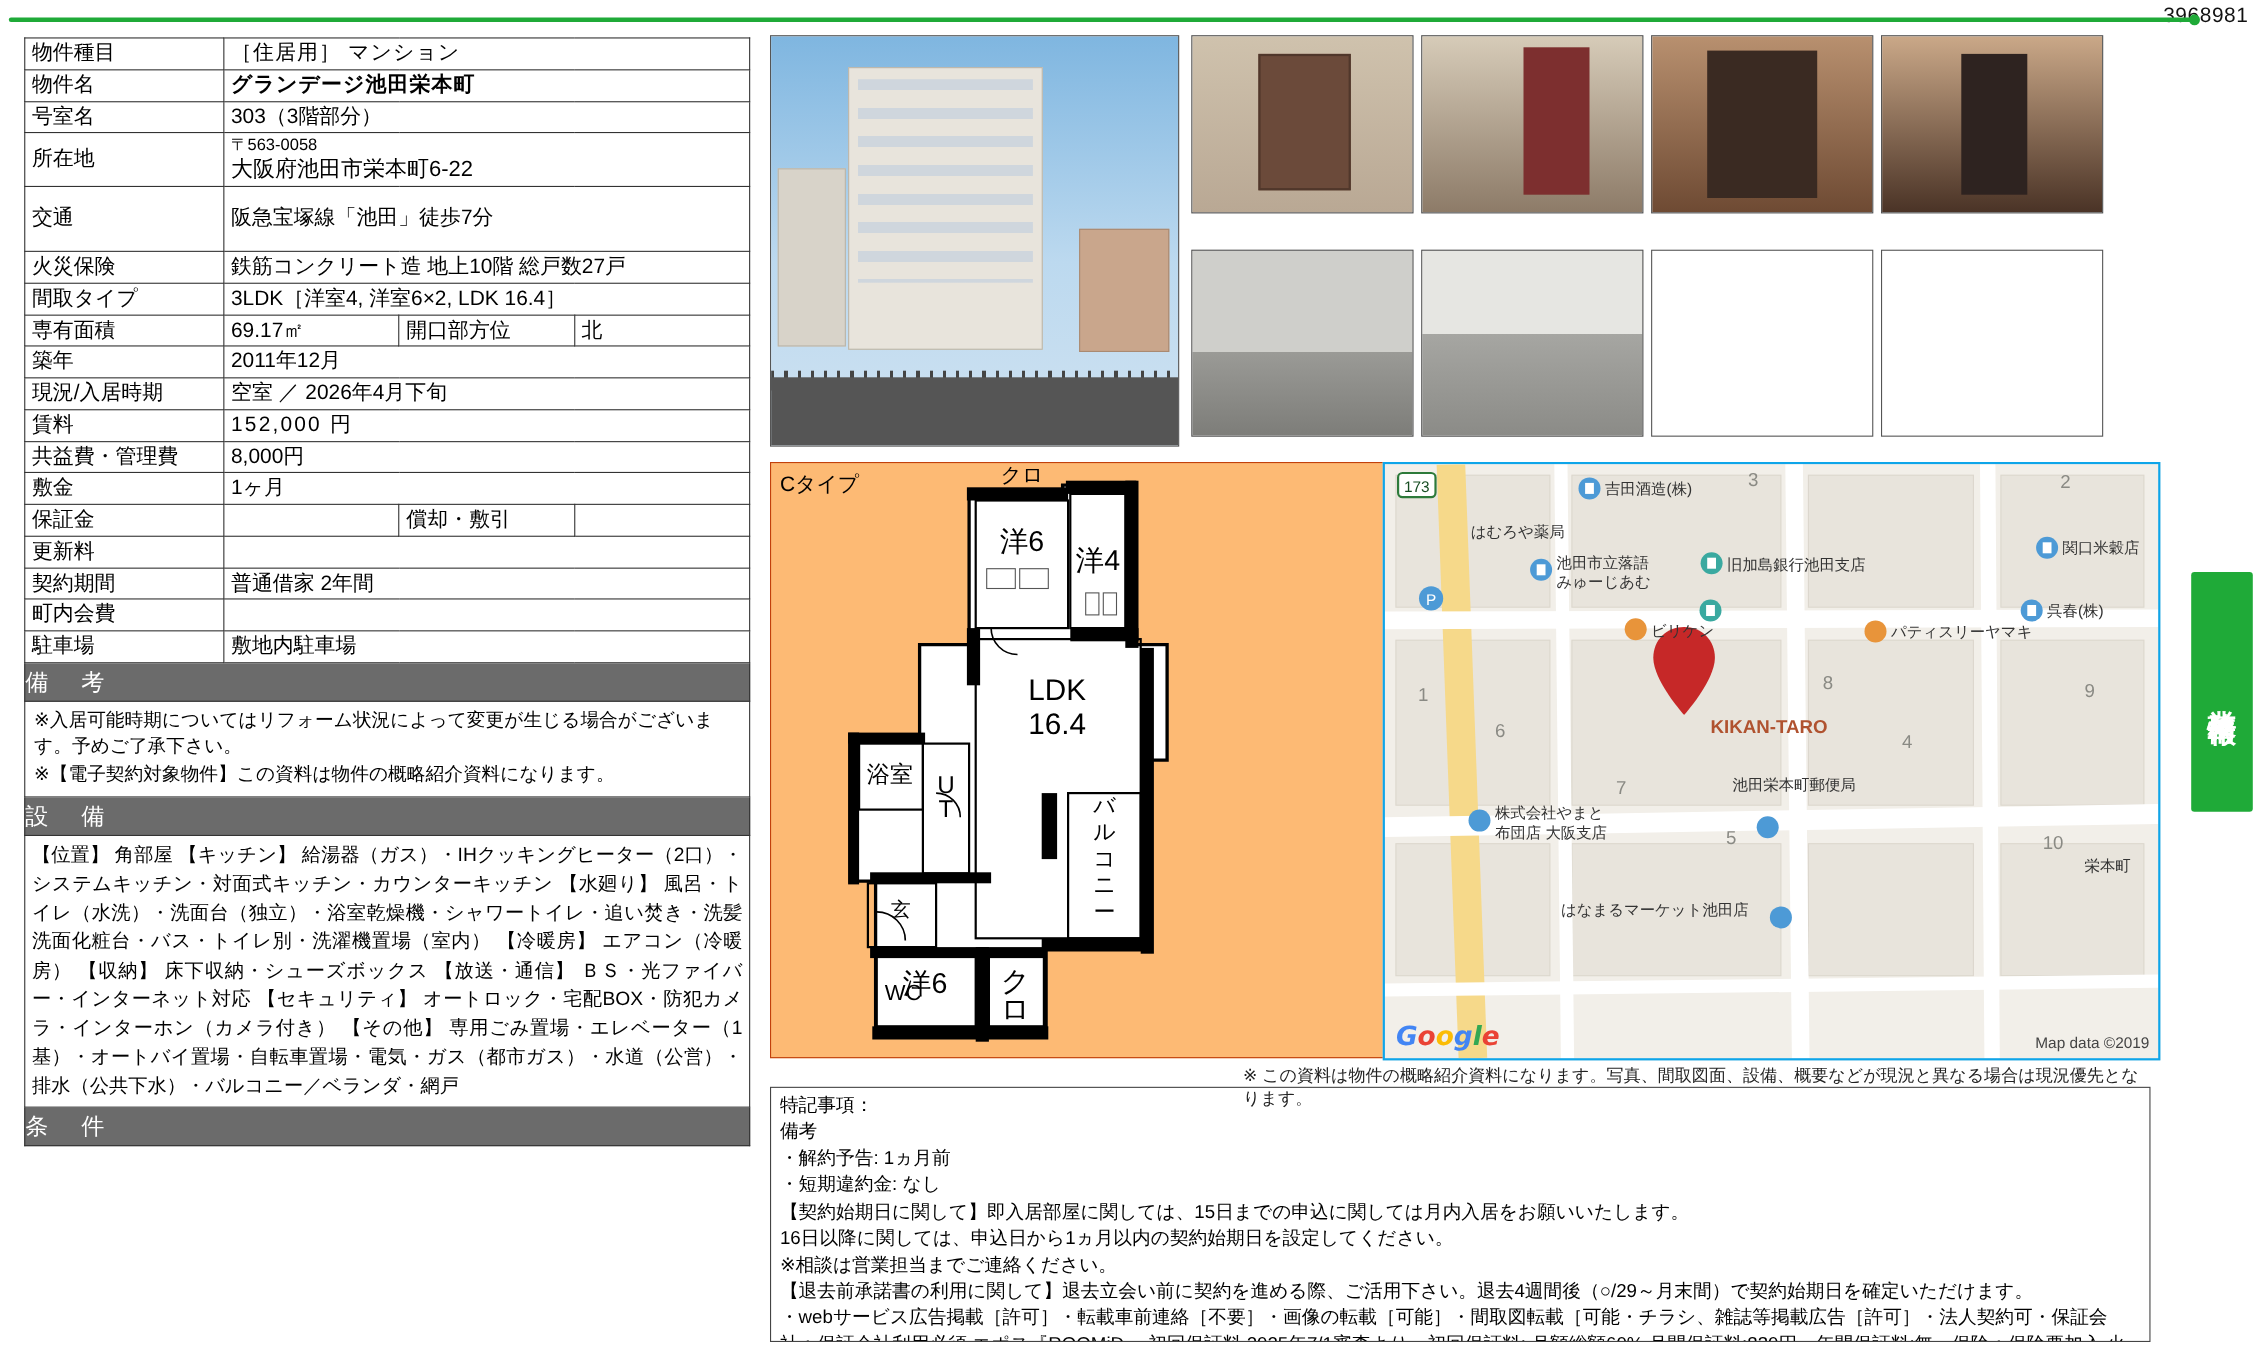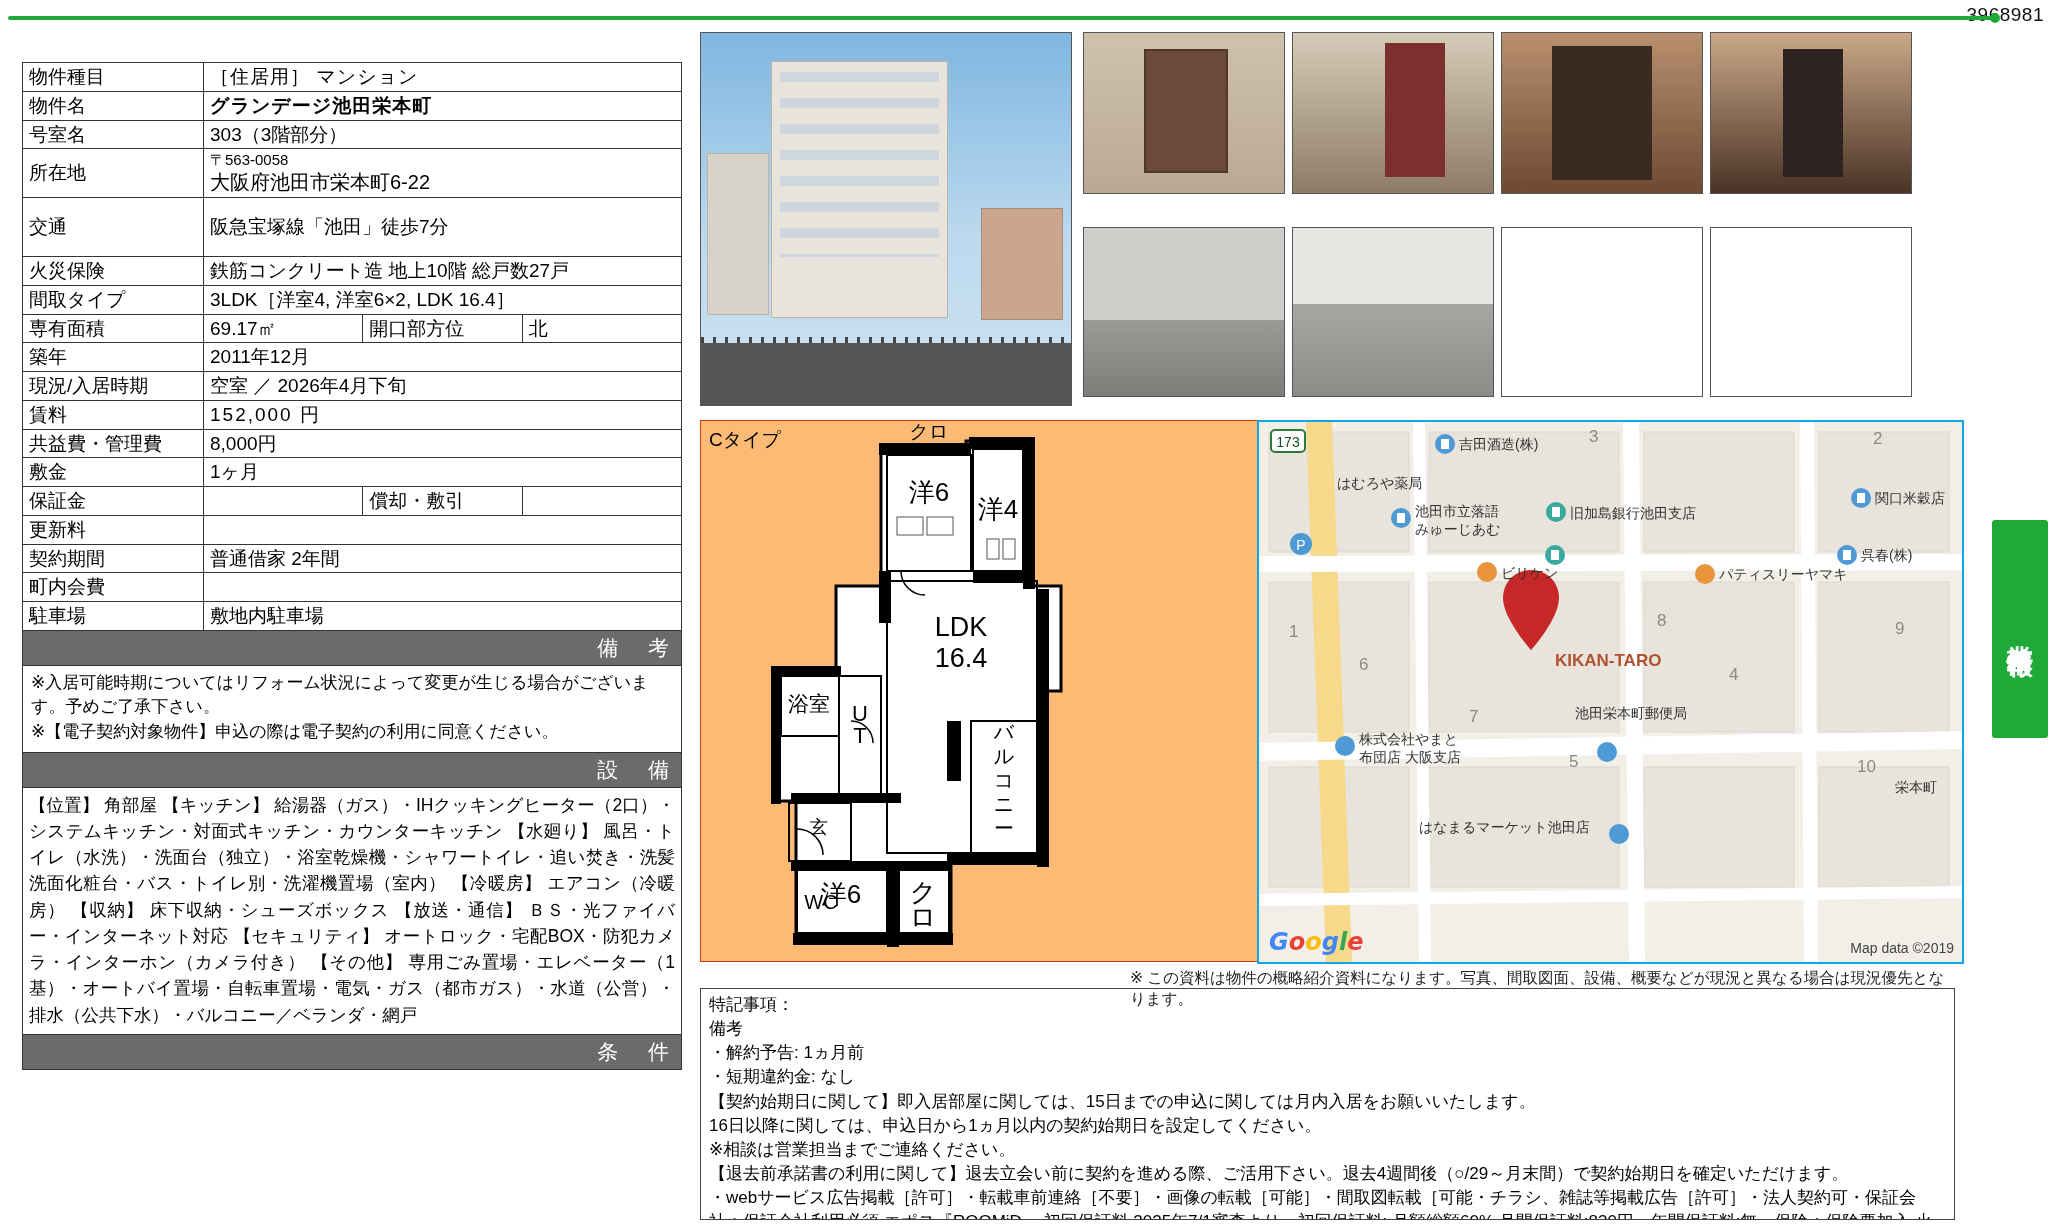--- a/index.html
+++ b/index.html
@@ -15,33 +15,33 @@
     position:absolute;right:12px;top:4px;font-size:19px;color:#111;letter-spacing:.5px;
   }
   .green-rule{
     position:absolute;left:8px;top:16px;width:1990px;height:4px;background:#1faa38;border-radius:2px;
   }
   .green-rule:after{
     content:"";position:absolute;right:-2px;top:-3px;width:10px;height:10px;border-radius:50%;background:#1faa38;
   }
   
   .left-col{position:absolute;left:22px;top:34px;width:660px;}
-  table.spec{border-collapse:collapse;width:660px;table-layout:fixed;margin-top:28px;}
+  table.spec{border-collapse:collapse;width:660px;table-layout:fixed;}
   table.spec td{
     border:1px solid #333;padding:2px 6px;vertical-align:middle;
     font-size:19px;line-height:1.25;
   }
   td.lbl{width:168px;text-align:left;font-size:21px;padding-left:8px;}
   .big-name{font-size:27px;font-weight:bold;letter-spacing:1px;}
   .type-val{font-size:25px;letter-spacing:1px;}
   .addr-zip{font-size:15px;}
   .addr-main{font-size:20px;}
   .rent{font-size:34px;letter-spacing:2px;}
   .hdr-band{
-    background:#6b6b6b;color:#fff;text-align:right;font-size:21px;letter-spacing:12px;
+    background:#6b6b6b;color:#fff;text-align:left;font-size:21px;letter-spacing:12px;
     padding:3px 0;border:1px solid #333;border-top:none;
   }
   .note-box{
     border:1px solid #333;border-top:none;padding:5px 8px 7px 8px;font-size:17px;line-height:1.45;
   }
   .equip-box{
     border:1px solid #333;border-top:none;padding:4px 6px 6px 6px;font-size:17.5px;line-height:1.5;
     text-align:justify;
   }
   .cond-box{
@@ -193,21 +193,21 @@
     </tr>
     <tr>
       <td class="lbl">駐車場</td>
       <td colspan="3">敷地内駐車場</td>
     </tr>
   </tbody>
     </table>
 
   <div class="hdr-band">備 考</div>
   <div class="note-box" style="white-space:pre-line">※入居可能時期についてはリフォーム状況によって変更が生じる場合がございます。予めご了承下さい。
-※【電子契約対象物件】申込の際は電子契約の利用に同意ください。</div>
+※【電子契約対象物件】この資料は物件の概略紹介資料になります。</div>
 
   <div class="hdr-band">設 備</div>
   <div class="equip-box">【位置】 角部屋 【キッチン】 給湯器（ガス）・IHクッキングヒーター（2口）・システムキッチン・対面式キッチン・カウンターキッチン 【水廻り】 風呂・トイレ（水洗）・洗面台（独立）・浴室乾燥機・シャワートイレ・追い焚き・洗髪洗面化粧台・バス・トイレ別・洗濯機置場（室内） 【冷暖房】 エアコン（冷暖房） 【収納】 床下収納・シューズボックス 【放送・通信】 ＢＳ・光ファイバー・インターネット対応 【セキュリティ】 オートロック・宅配BOX・防犯カメラ・インターホン（カメラ付き） 【その他】 専用ごみ置場・エレベーター（1基）・オートバイ置場・自転車置場・電気・ガス（都市ガス）・水道（公営）・排水（公共下水）・バルコニー／ベランダ・網戸</div>
 
   <div class="hdr-band">条 件</div>
 </div>
 
 <div class="photo-area">
   <div class="ph ph-main">
     <div class="inner">

